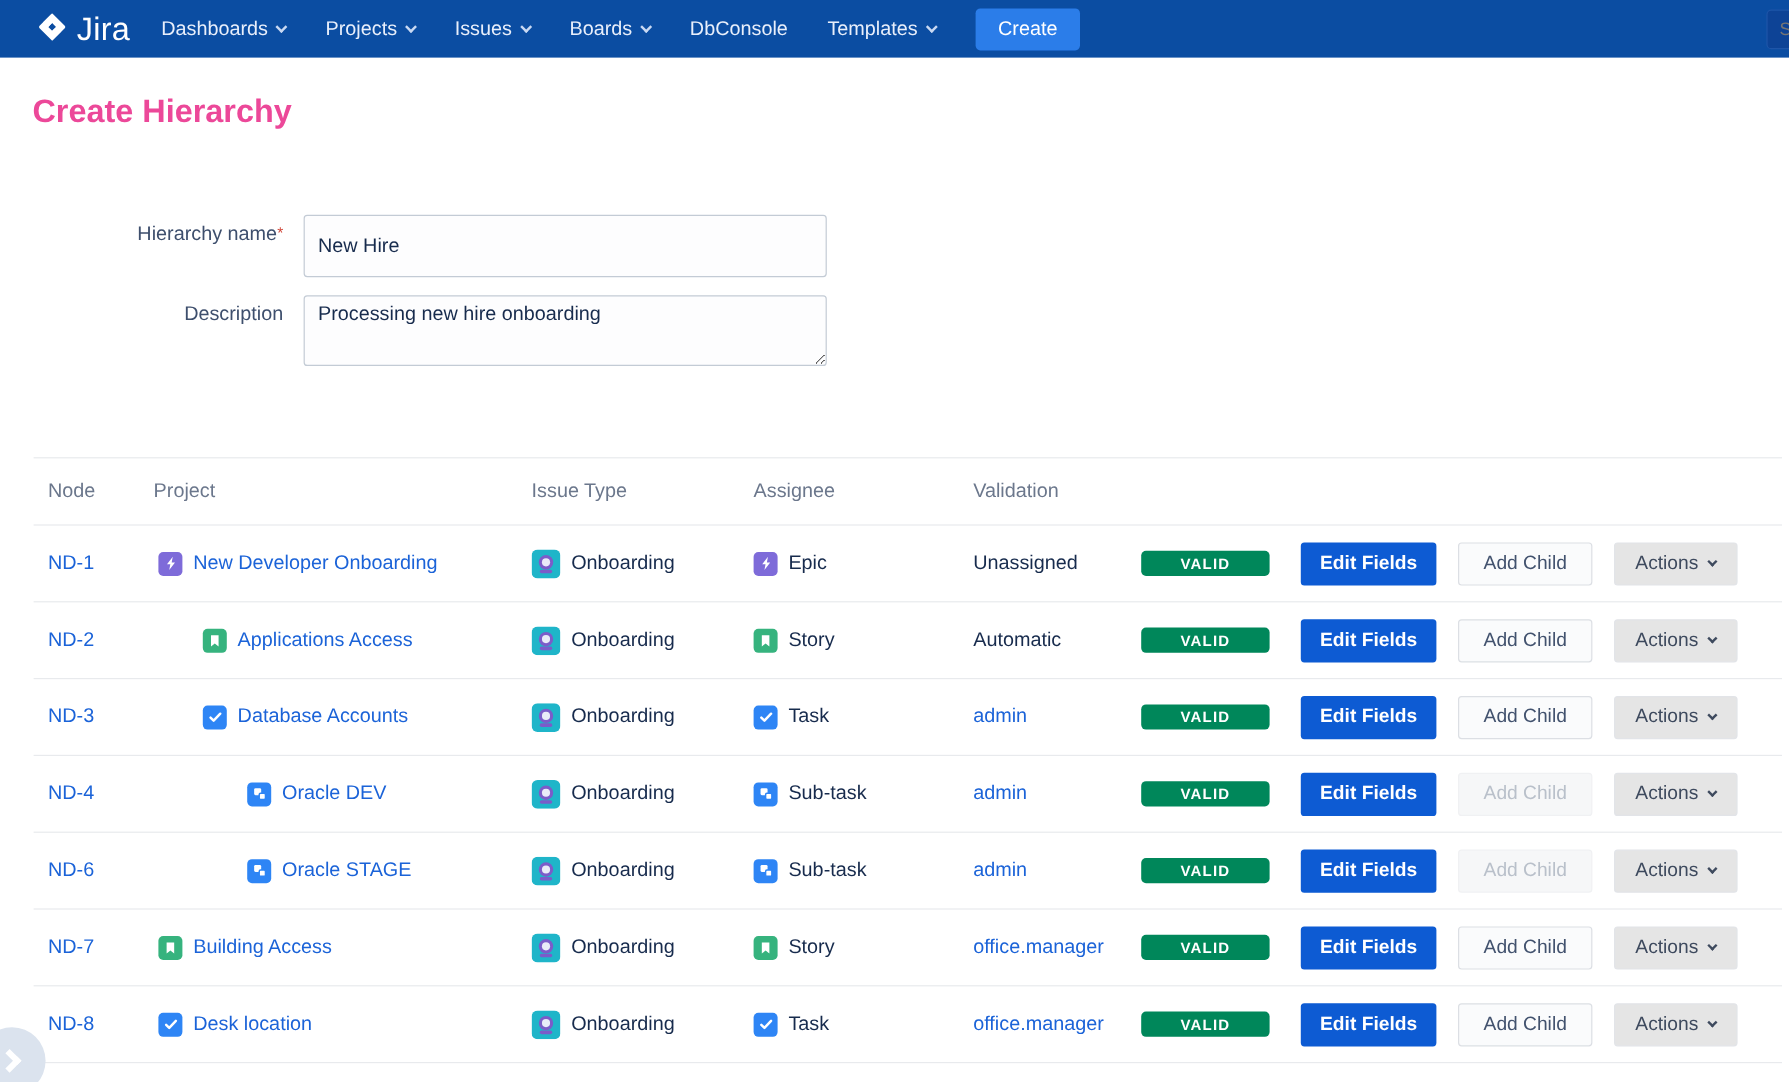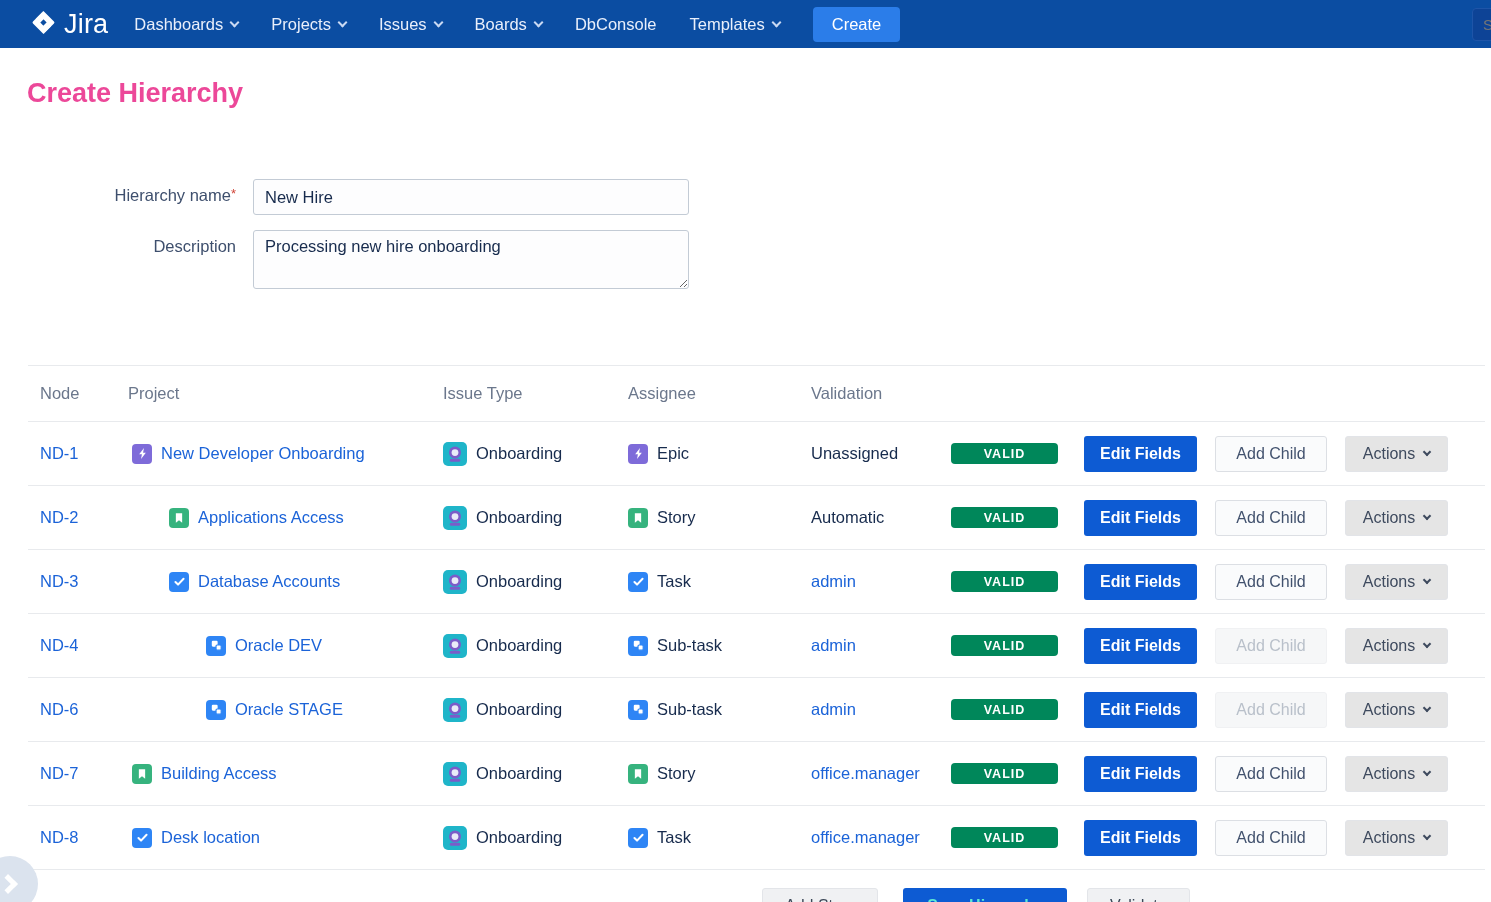--- a/index.html
+++ b/index.html
@@ -24,21 +24,21 @@
   .nav-search { position:absolute; left:1472px; top:8px; width:120px; height:33px;
     background:#0d4396; border:1px solid #1e55a8; border-radius:4px;
     color:#a9bbdf; font-size:15px; padding:0 10px; font-family:inherit; }
 
   
   .page-title { margin:30px 0 0 27px; font-size:27px; font-weight:700; color:#ec4899; }
   .form { margin-top:70px;padding-left:46px; }
   .form-row { display:flex; margin-bottom:15px; }
   .flabel { width:190px; text-align:right; color:#3e4f6d; font-size:16.5px; padding-top:7px; }
   .req { color:#d04437; font-size:13px; vertical-align:top; }
-  .finput { margin-left:17px; width:436px; height:36px; border:1px solid #c3cbd5;
+  .finput { margin-left:17px; width:436px; height:52px; border:1px solid #c3cbd5;
     border-radius:3px; padding:0 11px; font-size:16.5px; color:#172b4d;
     font-family:inherit; background:#fdfdfe; }
   .ftextarea { margin-left:17px; width:436px; height:59px; border:1px solid #c3cbd5;
     border-radius:3px; padding:6px 11px; font-size:16.5px; color:#172b4d;
     font-family:inherit; background:#fdfdfe; resize:both; }
 
   
   .htable { margin:76px 6px 0 28px; border-top:1px solid #e8eaed; }
   .tgrid { display:grid;
     grid-template-columns:88px 315px 185px 183px 140px 133px 131px 130px auto;

